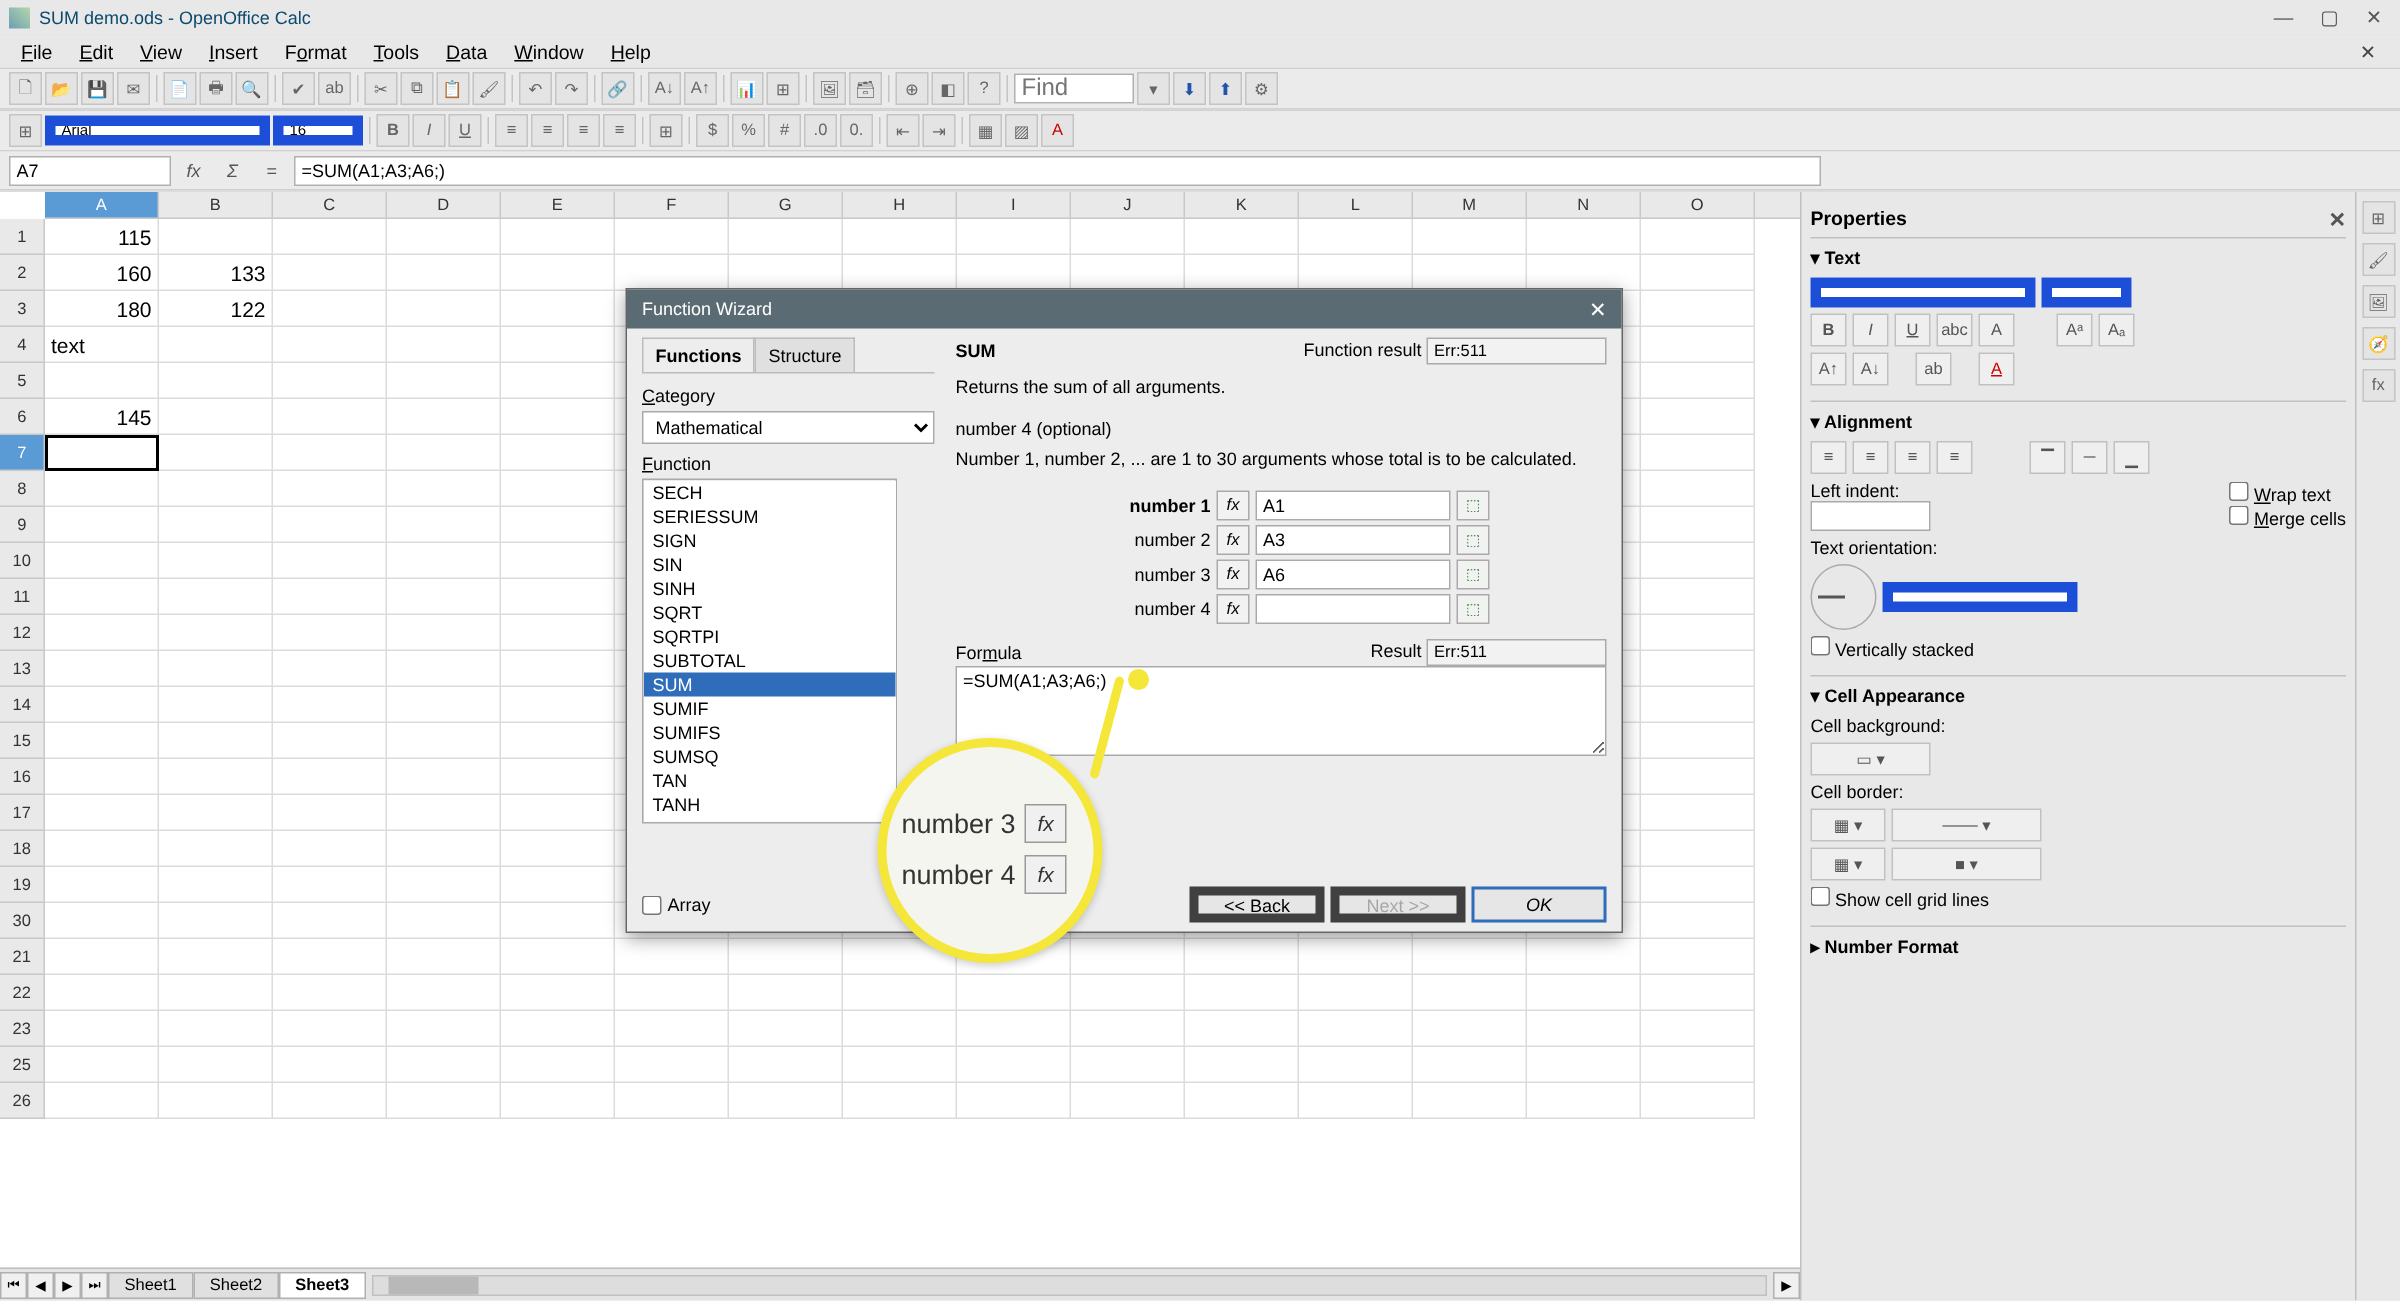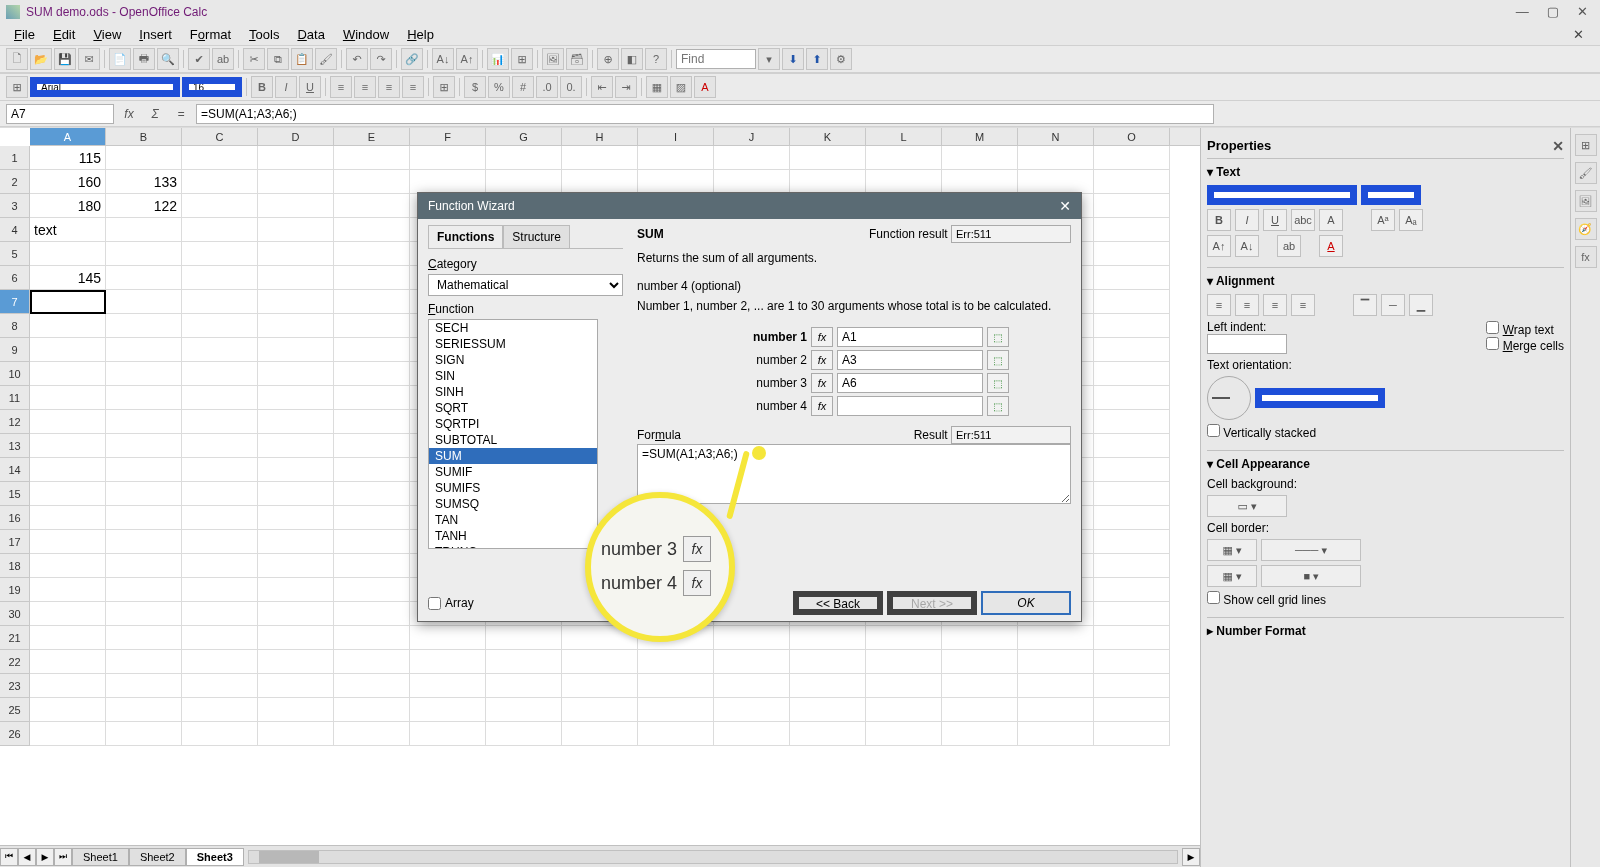--- a/index.html
+++ b/index.html
@@ -1,35 +1,35 @@
 <!DOCTYPE html>
 <html><head>
 <meta charset="utf-8">
 <style>
 * { box-sizing: border-box; margin: 0; padding: 0; font-family: "Segoe UI", Tahoma, sans-serif; }
 body { background: #dcdcdc; width: 1600px; height: 867px; position: relative; overflow: hidden; font-size: 12px; }
 
 
 .titlebar { height: 23px; background: #e8e8e8; display: flex; align-items: center; padding: 0 6px; }
 .titlebar-icon { width: 14px; height: 14px; background: linear-gradient(45deg,#6a9fb5,#b5d6a9); margin-right: 6px; }
-.titlebar-text { font-size: 12px; color: #701a75; flex: 1; }
+.titlebar-text { font-size: 12px; color: #0c4a6e; flex: 1; }
 .win-btns { display: flex; gap: 18px; margin-right: 6px; color: #555; }
 .win-btn { cursor: default; font-size: 13px; }
 
 
 .menubar { height: 22px; background: #e8e8e8; display: flex; align-items: center; padding: 0 6px; gap: 2px; position: relative; }
 .menubar span { padding: 2px 8px; font-size: 13px; }
 .menubar span u { text-decoration: underline; }
 .close-doc { position: absolute; right: 8px; top: 2px; font-size: 14px; color: #444; }
 
 
 .toolbar { height: 28px; background: #ebebeb; border-top: 1px solid #d0d0d0; border-bottom: 1px solid #d0d0d0; display: flex; align-items: center; padding: 0 6px; gap: 2px; }
 .tb-btn { width: 22px; height: 22px; background: #e4e4e4; border: 1px solid #c4c4c4; display: flex; align-items: center; justify-content: center; font-size: 11px; color: #666; }
 .tb-sep { width: 1px; height: 18px; background: #c4c4c4; margin: 0 2px; }
-.tb-input { height: 20px; border: 1px solid #b0b0b0; background: #fff; padding: 0 4px; font-size: 12px; }
+.tb-input { height: 20px; border: 1px solid #b0b0b0; background: #fff; padding: 0 4px; font-size: 16px; }
 .tb-combo { height: 20px; border: 7px solid #1d4ed8; background: #fff; padding: 0 4px; font-size: 10px; min-width: 60px; }
 
 
 .formulabar { height: 26px; background: #ebebeb; border-bottom: 1px solid #d0d0d0; display: flex; align-items: center; padding: 0 6px; gap: 4px; }
 .namebox { width: 108px; height: 20px; border: 1px solid #b0b0b0; background: #fff; padding: 0 4px; font-size: 12px; }
 .fb-btn { width: 22px; height: 20px; display: flex; align-items: center; justify-content: center; font-size: 12px; color: #555; font-style: italic; }
 .formula-input { flex: 1; height: 20px; border: 1px solid #b0b0b0; background: #fff; padding: 0 4px; font-size: 12px; margin-right: 380px; }
 
 
 .main { display: flex; position: absolute; top: 128px; bottom: 0; left: 0; right: 0; }
@@ -74,21 +74,21 @@
 .dlg-list-item { padding: 1px 6px; }
 .dlg-list-item.sel { background: #2f6dbb; color: #fff; }
 .dlg-right { flex: 1; font-size: 12px; position: relative; }
 .dlg-right .fn-name { font-weight: bold; }
 .fn-result-row { display: flex; align-items: center; justify-content: space-between; margin-bottom: 8px; }
 .fn-result-box { width: 120px; height: 18px; border: 1px solid #aaa; background: #f2f2f2; padding: 0 4px; font-size: 11px; }
 .arg-row { display: flex; align-items: center; gap: 4px; margin: 3px 0; }
 .arg-label { width: 70px; text-align: right; font-size: 12px; }
 .arg-label.bold { font-weight: bold; }
 .fx-btn { width: 22px; height: 20px; border: 1px solid #aaa; background: #f2f2f2; font-style: italic; font-size: 11px; display:flex;align-items:center;justify-content:center; }
-.arg-input { width: 146px; height: 20px; border: 1px solid #aaa; background: #fff; padding: 0 4px; font-size: 12px; }
+.arg-input { width: 130px; height: 20px; border: 1px solid #aaa; background: #fff; padding: 0 4px; font-size: 12px; }
 .shrink-btn { width: 22px; height: 20px; border: 1px solid #aaa; background: #f2f2f2; font-size: 10px; color: #1a7d1a; display:flex;align-items:center;justify-content:center; }
 .formula-row { margin-top: 10px; }
 .formula-box { width: 100%; height: 60px; border: 1px solid #aaa; background: #fff; padding: 2px 4px; font-size: 12px; }
 .dlg-footer { position: absolute; bottom: 6px; left: 10px; right: 10px; display: flex; align-items: center; gap: 4px; }
 .dlg-footer .spacer { flex: 1; }
 .dlg-btn { width: 90px; height: 24px; border: 6px solid #404040; background: #e6e6e6; font-size: 12px; }
 .dlg-btn.primary { border: 2px solid #2f6dbb; font-style: italic; }
 .checkbox-row { display: flex; align-items: center; gap: 4px; font-size: 12px; }
 
 

